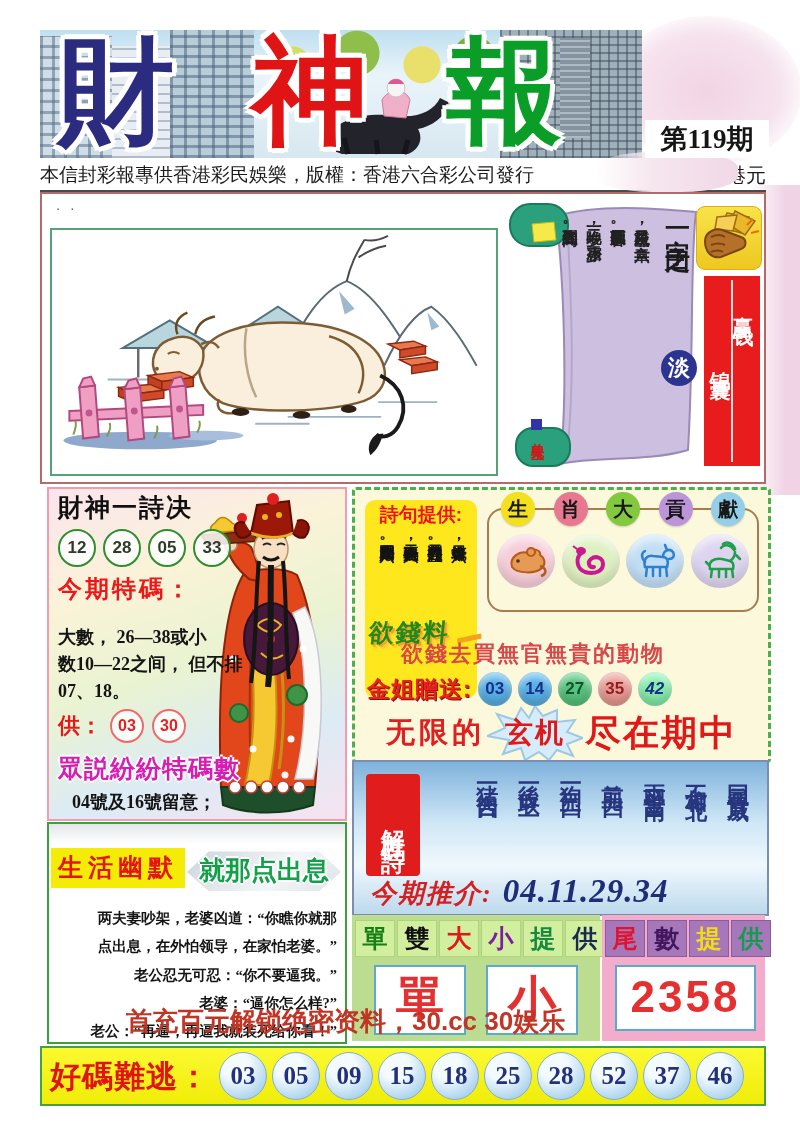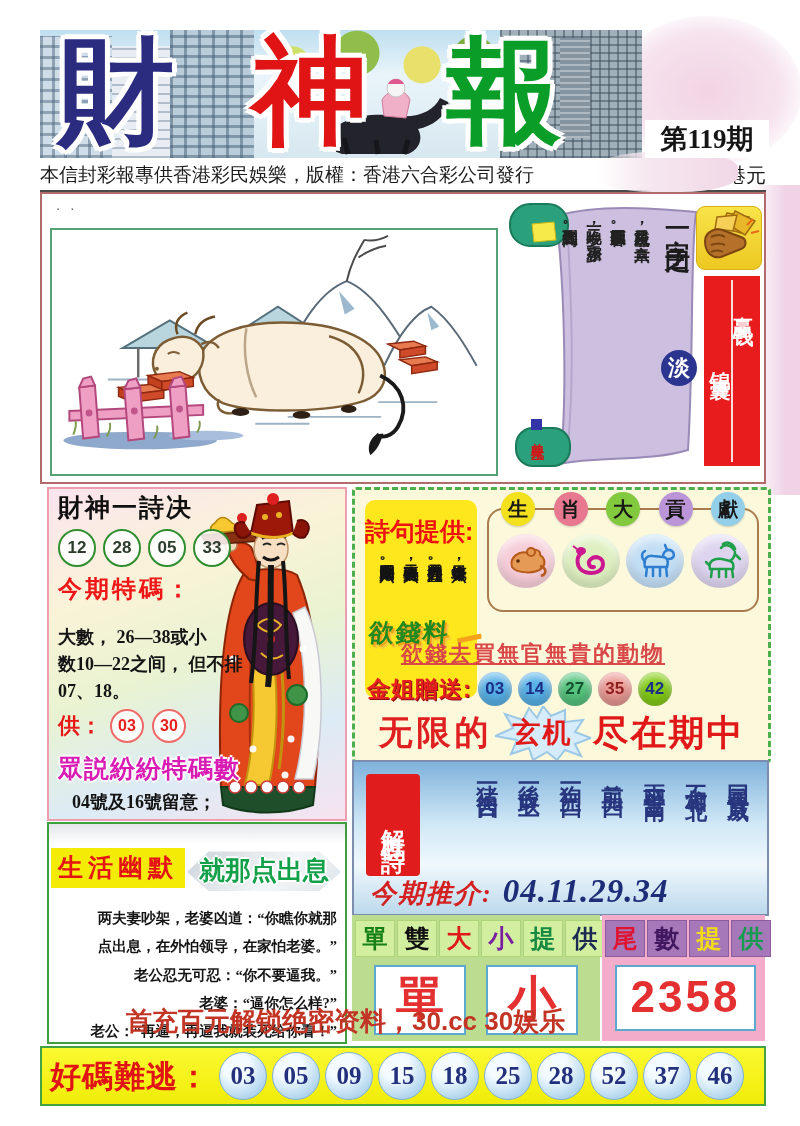--- a/index.html
+++ b/index.html
@@ -86,39 +86,39 @@
   .pb-supnum{width:30px;height:30px;border-radius:50%;border:2px solid #f06a6a;background:rgba(255,255,255,.8);
              color:#e82020;font:bold 16px/30px "Liberation Sans",sans-serif;text-align:center;}
   .pb-crowd{margin-top:9px;font-size:25px;font-weight:bold;color:#d81cb4;letter-spacing:1px;width:260px;
             text-shadow:-2px 0 #fff,2px 0 #fff,0 -2px #fff,0 2px #fff;}
   .pb-clines{margin-top:4px;font:600 18px/1.55 "Liberation Serif",serif;color:#141414;width:250px;}
   .pb-clines div:first-child{padding-left:14px;}
 
   
   .versebox{left:352px;top:487px;width:413px;height:270px;border:3px dashed #4cae4c;border-radius:4px;background:#fcf8dc;}
   .ypanel{left:10px;top:10px;width:112px;height:198px;background:#ffe71e;border-radius:10px;}
-  .yp-title{padding-top:15px;font-size:25px;font-weight:bold;color:#ee1212;}
+  .yp-title{text-align:center;padding-top:2px;font-size:19px;font-weight:bold;color:#ee1212;}
   .yp-cols{height:160px;margin:6px auto 0;width:100px;font:600 15px/1.6 "Liberation Serif",serif;color:#141414;}
   .zbox{left:132px;top:18px;width:268px;height:100px;border:2px solid #aa7c4c;border-radius:16px;}
   .z-titles{top:-18px;left:12px;right:12px;display:flex;justify-content:space-between;position:absolute;}
   .z-tc{width:34px;height:34px;border-radius:50%;text-align:center;
         font:bold 20px/34px "Liberation Serif",serif;color:#181818;box-shadow:0 1px 2px rgba(0,0,0,.2);}
   .z-animals{top:24px;left:8px;right:8px;display:flex;justify-content:space-between;position:absolute;}
   .z-an{width:58px;height:54px;border-radius:50%;display:flex;align-items:center;justify-content:center;
         box-shadow:inset 0 -8px 10px rgba(0,0,0,.12),inset 0 6px 8px rgba(255,255,255,.65);}
   .hintlabel{left:14px;top:126px;font-size:25px;font-weight:900;color:#1f8a1f;transform:skewX(-6deg);
              letter-spacing:2px;text-shadow:2px 2px 0 #f5a21c,4px 4px 0 rgba(247,198,74,.8);}
   .hintdash{display:inline-block;width:24px;height:5px;background:#f5a21c;transform:rotate(-12deg);margin-left:8px;}
-  .hinttext{left:46px;top:153px;font:bold 22px/1 "Liberation Serif",serif;color:#d84848;letter-spacing:2px;text-decoration:underline;}
+  .hinttext{left:46px;top:153px;font:bold 22px/1 "Liberation Serif",serif;color:#d84848;letter-spacing:2px;}
   .giftrow{left:12px;top:182px;display:flex;align-items:center;gap:6px;position:absolute;}
   .giftlabel{font-size:23px;font-weight:900;color:#e82020;letter-spacing:1px;text-shadow:1px 1px 0 #8a1010;}
   .giftball{width:34px;height:34px;border-radius:50%;text-align:center;font:800 17px/34px "Liberation Sans",sans-serif;
             box-shadow:inset 0 -7px 8px rgba(0,0,0,.18),inset 0 5px 7px rgba(255,255,255,.6);}
   .mystrow{left:4px;right:4px;top:216px;height:54px;display:flex;align-items:center;justify-content:center;gap:2px;position:absolute;}
-  .myst1{font-size:34px;font-weight:900;color:#e02020;letter-spacing:4px;font-family:"Liberation Serif",serif;}
+  .myst1{font-size:29px;font-weight:900;color:#e02020;letter-spacing:4px;font-family:"Liberation Serif",serif;}
   .starwrap{width:96px;height:54px;position:relative;flex:none;}
   .myst2{position:absolute;inset:0;text-align:center;font:900 28px/54px "Liberation Serif",serif;color:#e01818;letter-spacing:2px;}
   .myst3{font-size:36px;font-weight:900;color:#e01818;font-family:"Liberation Serif",serif;letter-spacing:2px;}
 
   
   .decodebox{left:352px;top:760px;width:413px;height:152px;border:2px solid #7d8db0;
              background:linear-gradient(180deg,#7fb2dc 0%,#cfe7f6 40%,#f0f8fd 68%,#bcd9ec 100%);}
   .dec-label{left:12px;top:12px;width:54px;height:102px;background:#e01c1c;border-radius:4px;
              display:flex;align-items:center;justify-content:center;}
   .dec-label-tx{writing-mode:vertical-rl;color:#fff;font-size:24px;font-weight:800;letter-spacing:10px;
@@ -461,21 +461,21 @@
       <span>欲錢料</span><span class="hintdash"></span>
     </div>
     <div class="abs hinttext">欲錢去買無官無貴的動物</div>
 
     <div class="giftrow">
       <span class="giftlabel">金姐贈送:</span>
       <span class="giftball" style="background: rgb(88, 178, 232); color: rgb(28, 47, 134);">03</span>
       <span class="giftball" style="background: rgb(88, 178, 232); color: rgb(28, 47, 134);">14</span>
       <span class="giftball" style="background: rgb(86, 196, 126); color: rgb(21, 81, 46);">27</span>
       <span class="giftball" style="background: rgb(235, 154, 148); color: rgb(140, 31, 31);">35</span>
-      <span class="giftball" style="background: #84cc16; color: rgb(28, 47, 134);">42</span>
+      <span class="giftball" style="background: #86efac; color: rgb(28, 47, 134); font-style: italic;">42</span>
     </div>
 
     <div class="mystrow">
       <span class="myst1">无限的</span>
       <span class="starwrap">
         <svg width="96" height="54" viewBox="0 0 96 54">
           <polygon points="48,0 56,10 70,4 70,16 88,14 80,26 96,32 80,38 86,50 70,44 62,54 52,46 38,54 34,42 16,48 22,34 0,30 18,22 10,8 28,14 34,2 42,12" fill="#d6ecfa" stroke="#9cc8e6" stroke-width="2"></polygon>
         </svg>
         <span class="myst2">玄机</span>
       </span>

